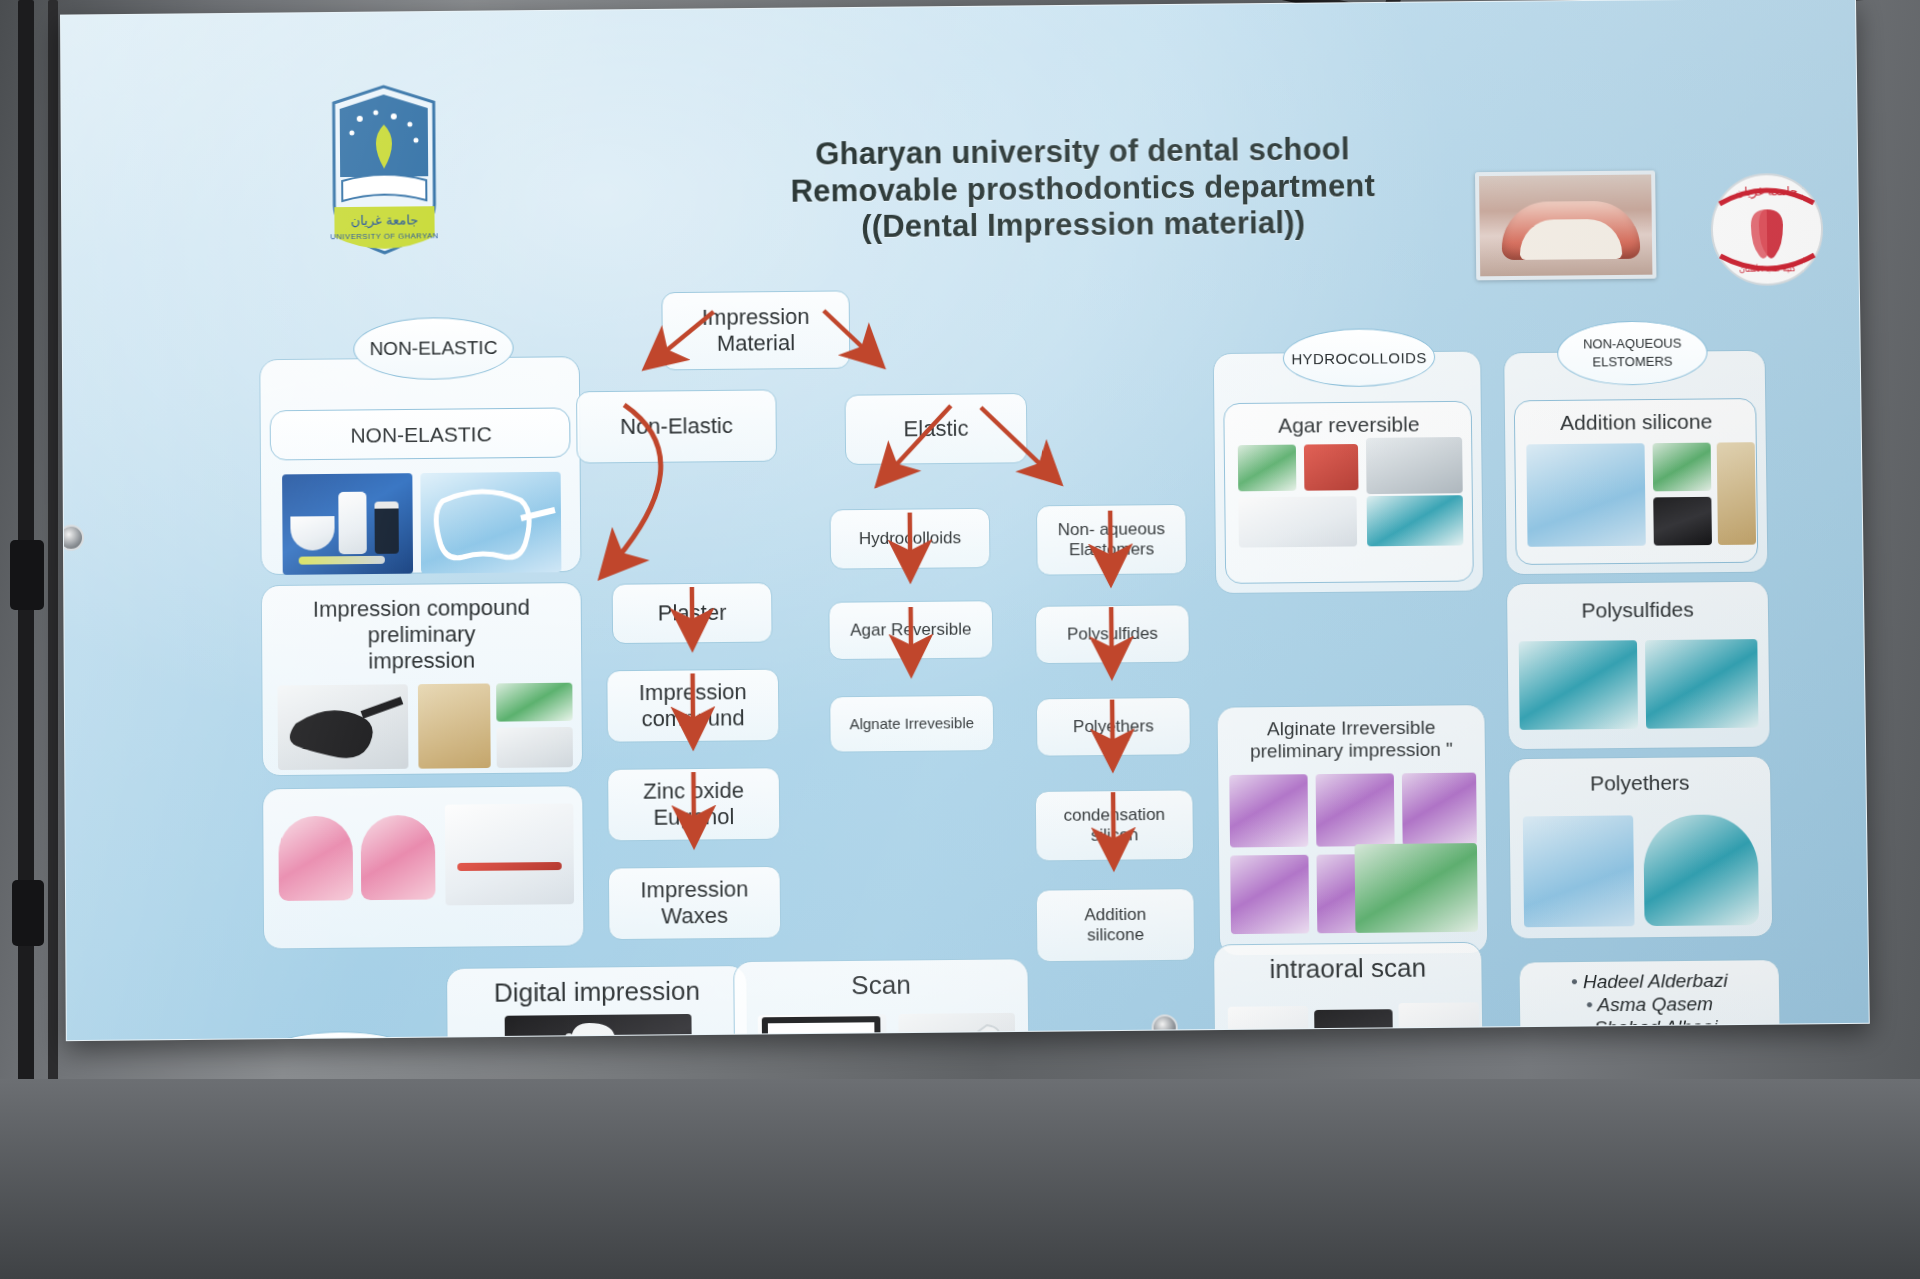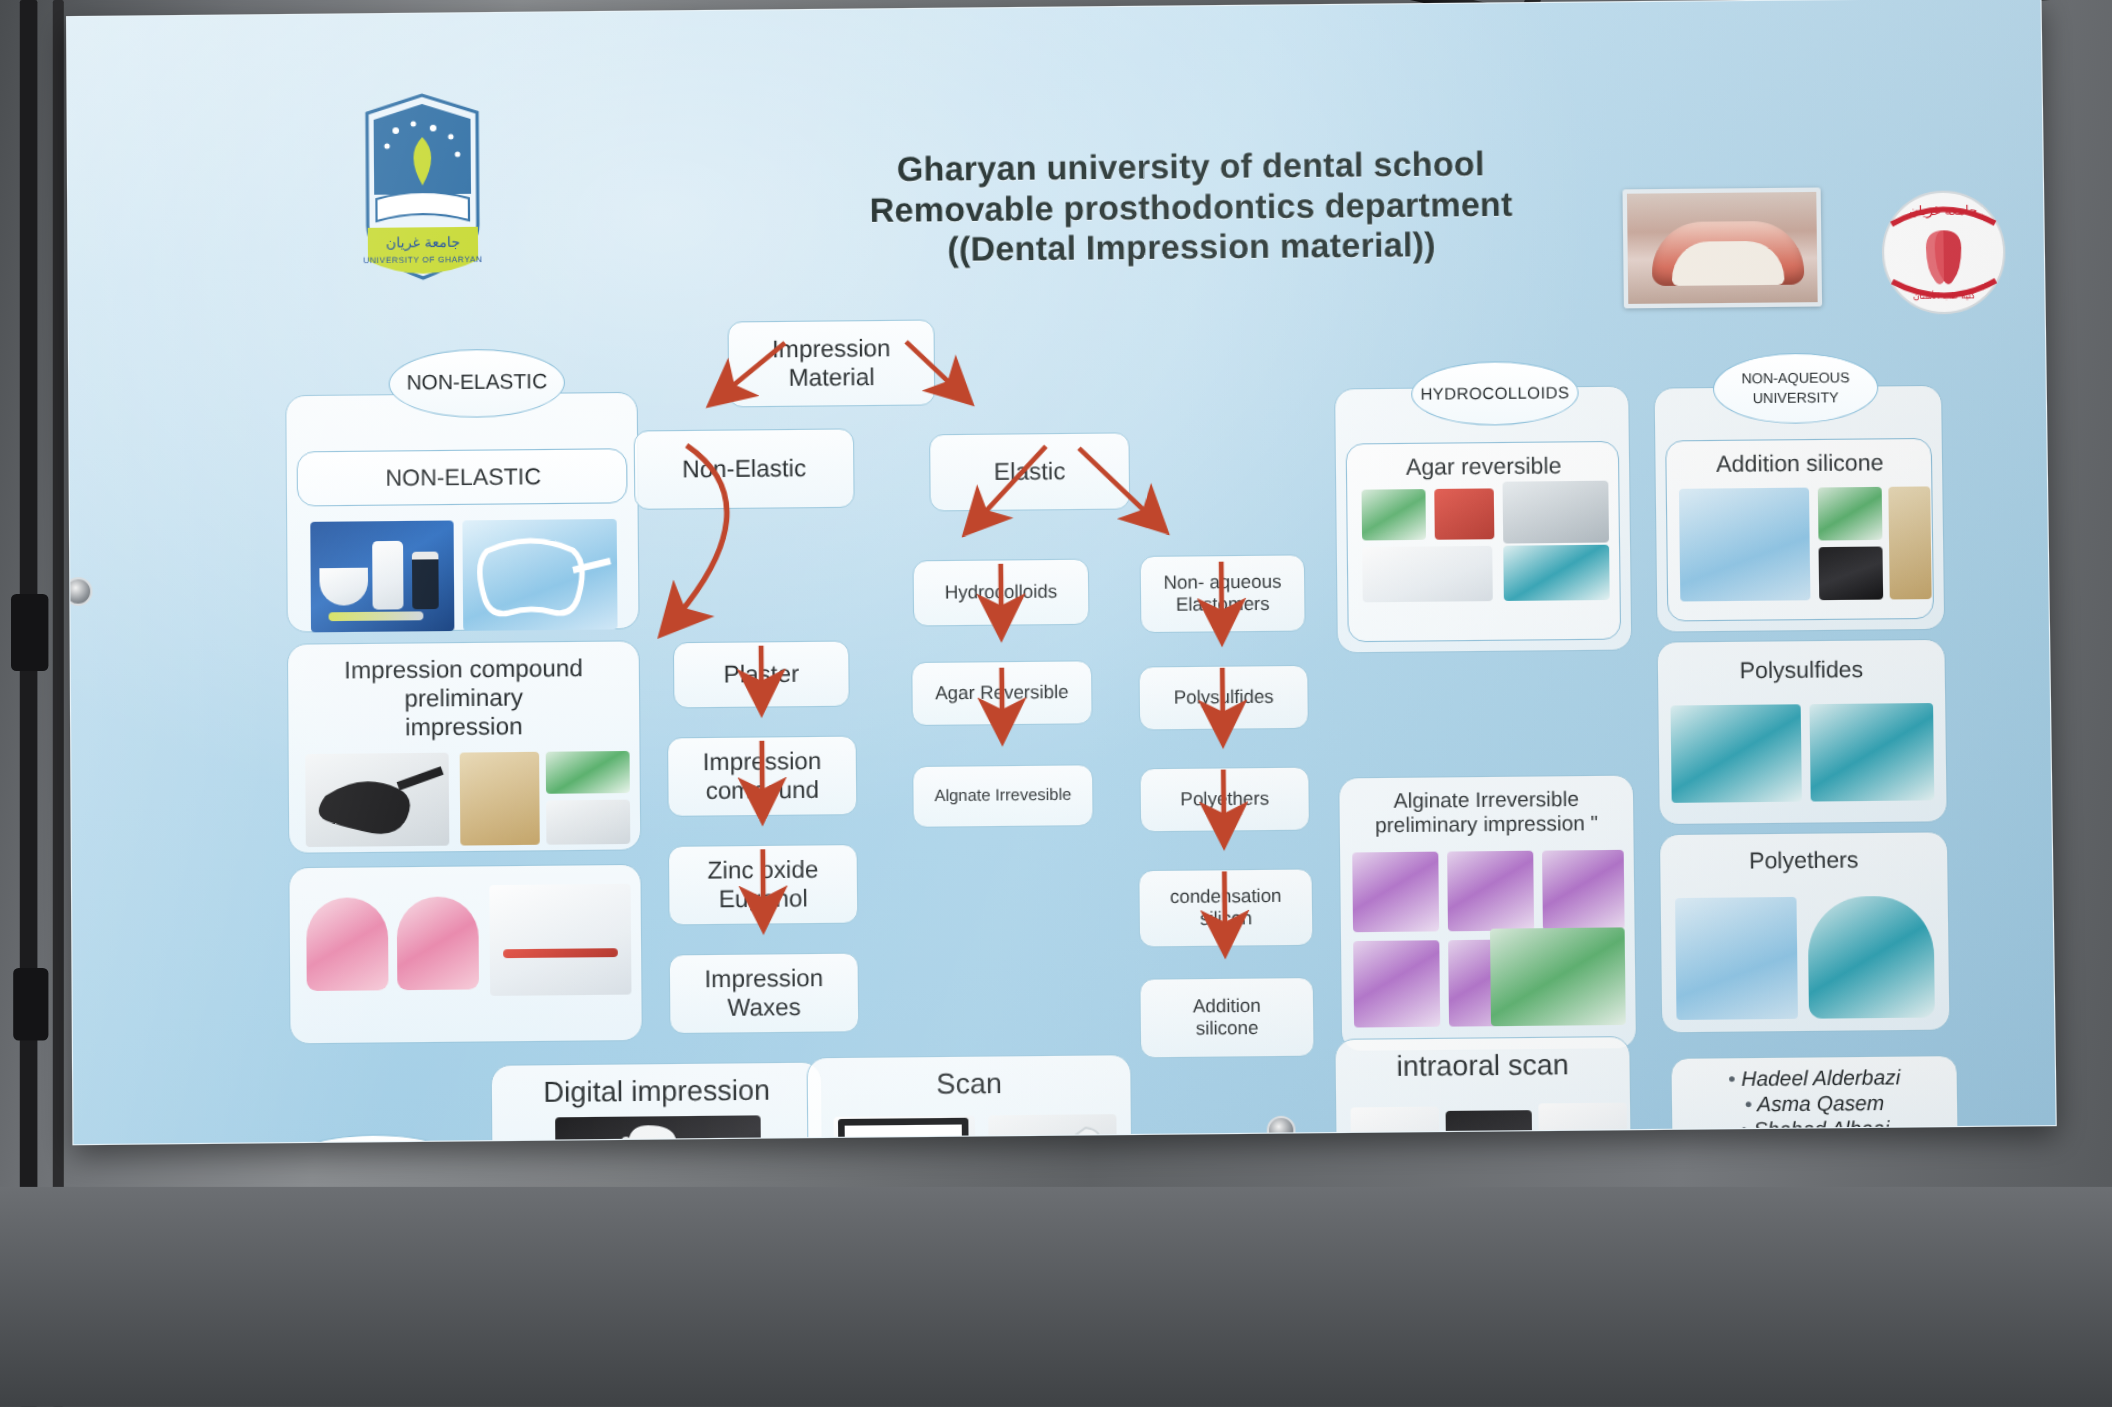--- a/index.html
+++ b/index.html
@@ -354,21 +354,21 @@
   <div class="photo ph-purple" style="left:1160px; top:768px; width:78px; height:72px;"></div>
   <div class="photo ph-purple" style="left:1246px; top:768px; width:78px; height:72px;"></div>
   <div class="photo ph-purple" style="left:1332px; top:768px; width:74px; height:72px;"></div>
   <div class="photo ph-purple" style="left:1160px; top:848px; width:78px; height:78px;"></div>
   <div class="photo ph-purple" style="left:1246px; top:848px; width:78px; height:78px;"></div>
   <div class="photo ph-green" style="left:1284px; top:838px; width:122px; height:88px;"></div>
 
   <div class="panelbox" style="left:1438px; top:350px; width:262px; height:222px;"></div>
   <div class="ellipse" style="left:1492px; top:320px; width:150px; height:64px; font-size:13px; line-height:1.35; flex-direction:column;">
     <span>NON-AQUEOUS</span>
-    <span>UNIVERSITY</span>
+    <span>ELSTOMERS</span>
   </div>
   <div class="card" style="left:1448px; top:398px; width:242px; height:164px;">
     <div class="label" style="left:0; top:10px; width:242px; font-size:21px;">Addition silicone</div>
   </div>
   <div class="photo ph-ltblue" style="left:1460px; top:442px; width:118px; height:102px;"></div>
   <div class="photo ph-green" style="left:1586px; top:442px; width:58px; height:48px;"></div>
   <div class="photo ph-dark" style="left:1586px; top:496px; width:58px; height:48px;"></div>
   <div class="photo ph-wood" style="left:1650px; top:442px; width:38px; height:102px;"></div>
 
   <div class="panelbox" style="left:1438px; top:580px; width:262px; height:166px;"></div>

